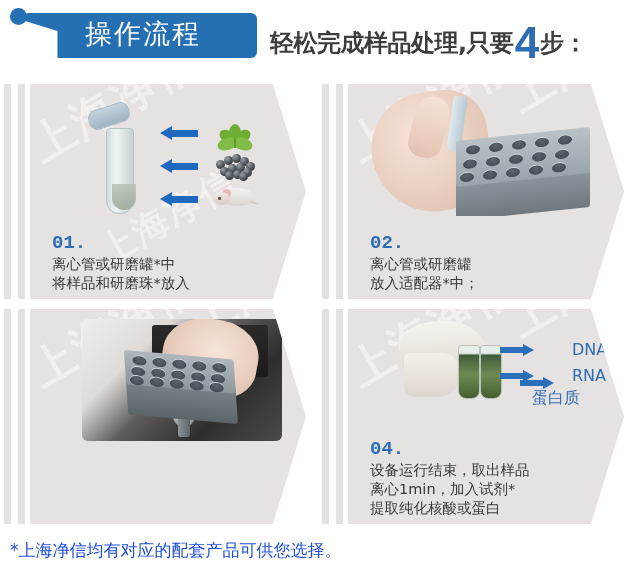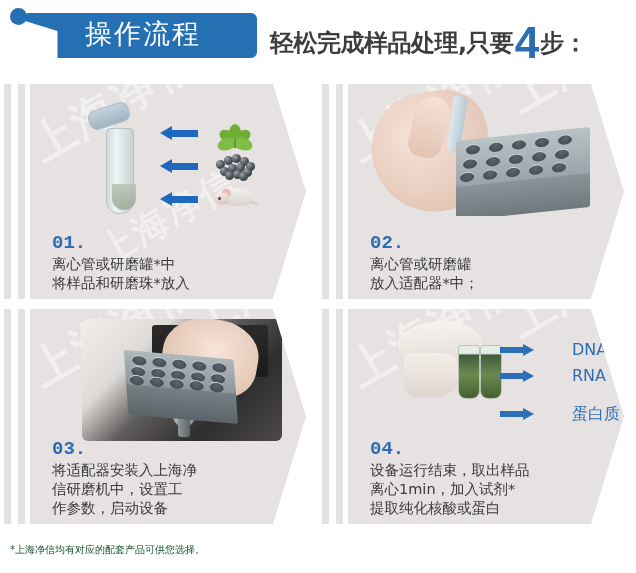--- a/index.html
+++ b/index.html
@@ -268,26 +268,26 @@
     border-top:6px solid transparent;border-bottom:6px solid transparent;
     border-left:11px solid #2b6fb8;
   }
   .out-label{
     font-size:16px;color:#2d6db4;font-weight:500;line-height:18px;
     font-family:"DejaVu Sans","Liberation Sans",sans-serif;
     margin-left:32px;
   }
   .o1{left:152px;top:32px;}
   .o2{left:152px;top:58px;}
-  .o3{left:152px;top:96px;}
+  .o3{left:152px;top:68px;flex-direction:column;}
 
   
   .footer{
     position:absolute;left:10px;top:538px;width:600px;height:24px;
-    font-size:10px;color:#14532d;line-height:24px;
+    font-size:17px;color:#1d4ed8;line-height:24px;
     font-family:"DejaVu Sans","Liberation Sans",sans-serif;white-space:nowrap;
   }
 </style>
 </head>
 <body>
 
 <div class="page">
 
   <div class="header">
     <div class="banner-dot"></div>
@@ -434,26 +434,20 @@
                 <div class="hole" style="left:86px;top:16px"></div>
                 <div class="hole" style="left:4px;top:25px"></div>
                   <div class="hole" style="left:24px;top:25px"></div>
                 <div class="hole" style="left:44px;top:25px"></div>
                   <div class="hole" style="left:64px;top:25px"></div>
                 <div class="hole" style="left:84px;top:25px"></div>
               </div>
             </div>
           </div>
 
-          <div class="cap">
-            <div class="num">03.</div>
-            <div class="line">将适配器安装入上海净</div>
-            <div class="line">信研磨机中，设置工</div>
-            <div class="line">作参数，启动设备</div>
-          </div>
         </div>
       </div>
     </div>
 
     <div class="panel p4">
       <div class="bar bar-a"></div>
       <div class="bar bar-b"></div>
       <div class="chev">
         <div class="chev-inner">
           <div class="wm wm1">上海净信</div>

